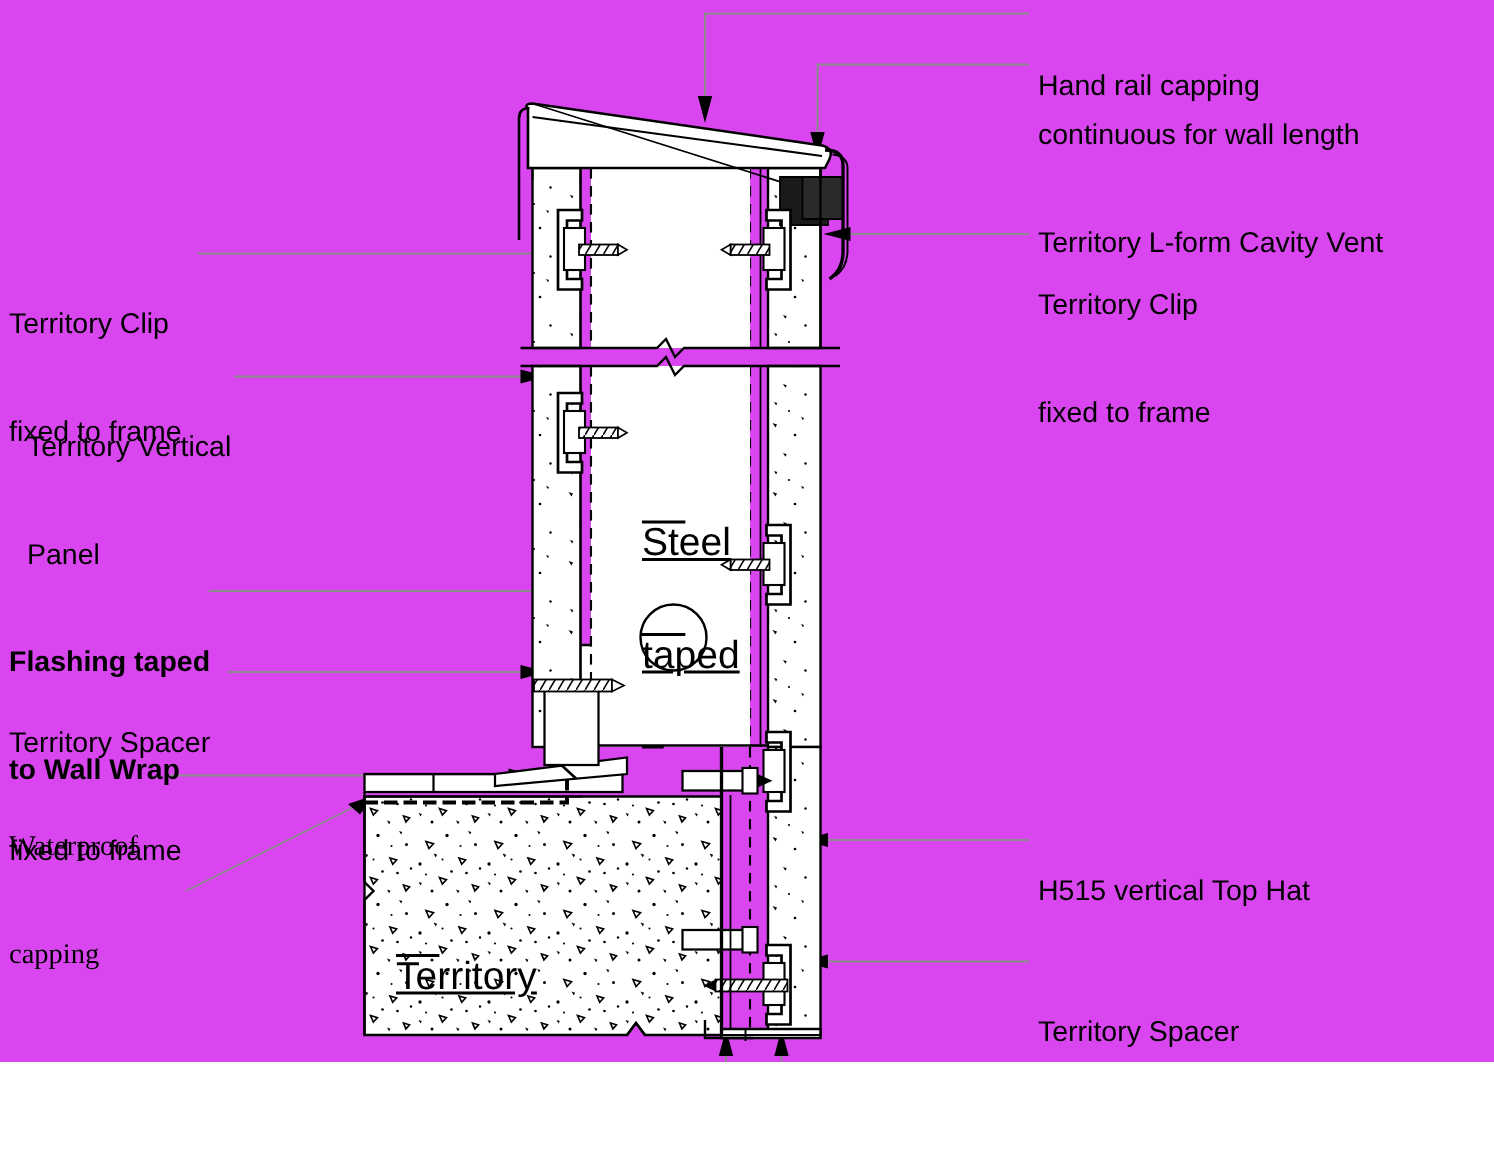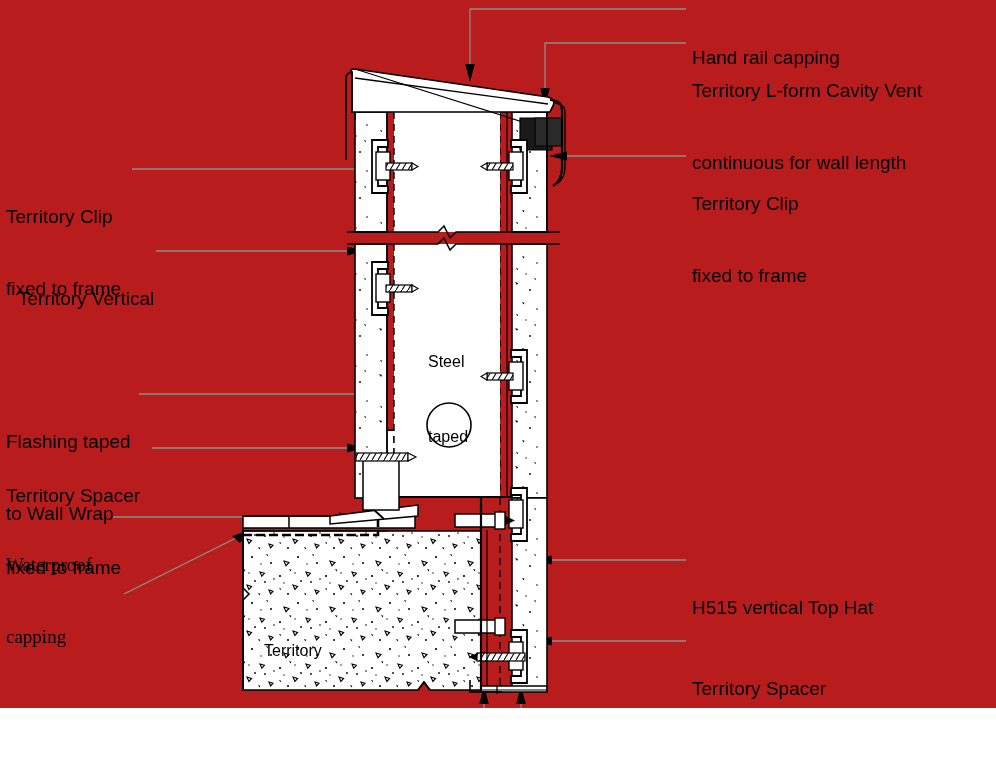--- a/index.html
+++ b/index.html
@@ -4,37 +4,38 @@
 <style>
   html, body {
     margin: 0;
     padding: 0;
     background: #ffffff;
   }
   #page {
     position: relative;
     width: 996px;
     height: 708px;
-    background: #b91c1c;
+    background: #d946ef;
     overflow: hidden;
     font-family: "Liberation Sans", sans-serif;
   }
   .label {
     position: absolute;
     font-family: "Liberation Sans", sans-serif;
     font-size: 19px;
     line-height: 24px;
     color: #000000;
     white-space: pre;
   }
   .label.right { text-align: left; }
   .label.left  { text-align: left; }
   .label.incad {
-    font-size: 16px;
+    font-size: 26px;
     line-height: 25px;
+    text-decoration: underline;
   }
   #drawing {
     position: absolute;
     left: 0; top: 0;
     width: 996px;
     height: 768px;
   }
   svg { display: block; }
 </style>
 </head>
@@ -304,30 +305,30 @@
       <path d="M470 680 L470 692 L502 692" fill="none" stroke="#000000" stroke-width="1.6"></path>
     </g>
 
   </svg>
 
   <div class="label right" style="left:692px; top:-2px;">
     <div>Hand rail capping</div>
   </div>
 
   <div class="label right" style="left:692px; top:31px;">
+    <div>continuous for wall length</div>
     <div>Territory L-form Cavity Vent</div>
-    <div>continuous for wall length</div>
   </div>
 
   <div class="label right" style="left:692px; top:144px;">
     <div>Territory Clip</div>
     <div>fixed to frame</div>
   </div>
 
-  <div class="label right" style="left:692px; top:548px;">
+  <div class="label right" style="left:692px; top:535px;">
     <div>H515 vertical Top Hat</div>
   </div>
 
   <div class="label right" style="left:692px; top:629px;">
     <div>Territory Spacer</div>
   </div>
 
   <div class="label right" style="left:692px; top:711px;">
     <div>Territory Eves Soffit Trim</div>
   </div>
@@ -336,23 +337,24 @@
     
   </div>
 
   <div class="label left" style="left:6px; top:157px;">
     <div>Territory Clip</div>
     <div>fixed to frame</div>
   </div>
 
   <div class="label left" style="left:18px; top:239px;">
     <div>Territory Vertical</div>
-  </div>
-
-  <div class="label left" style="left:6px; top:382px;">
+    <div>Panel</div>
+  </div>
+
+  <div class="label left" style="left:6px; top:382px;font-weight:bold;">
     <div>Flashing taped</div>
     <div>to Wall Wrap</div>
   </div>
 
   <div class="label left" style="left:6px; top:436px;">
     <div>Territory Spacer</div>
     <div>fixed to frame</div>
   </div>
 
   <div class="label left" style="left:6px; top:505px;font-family:Liberation Serif, serif;">

